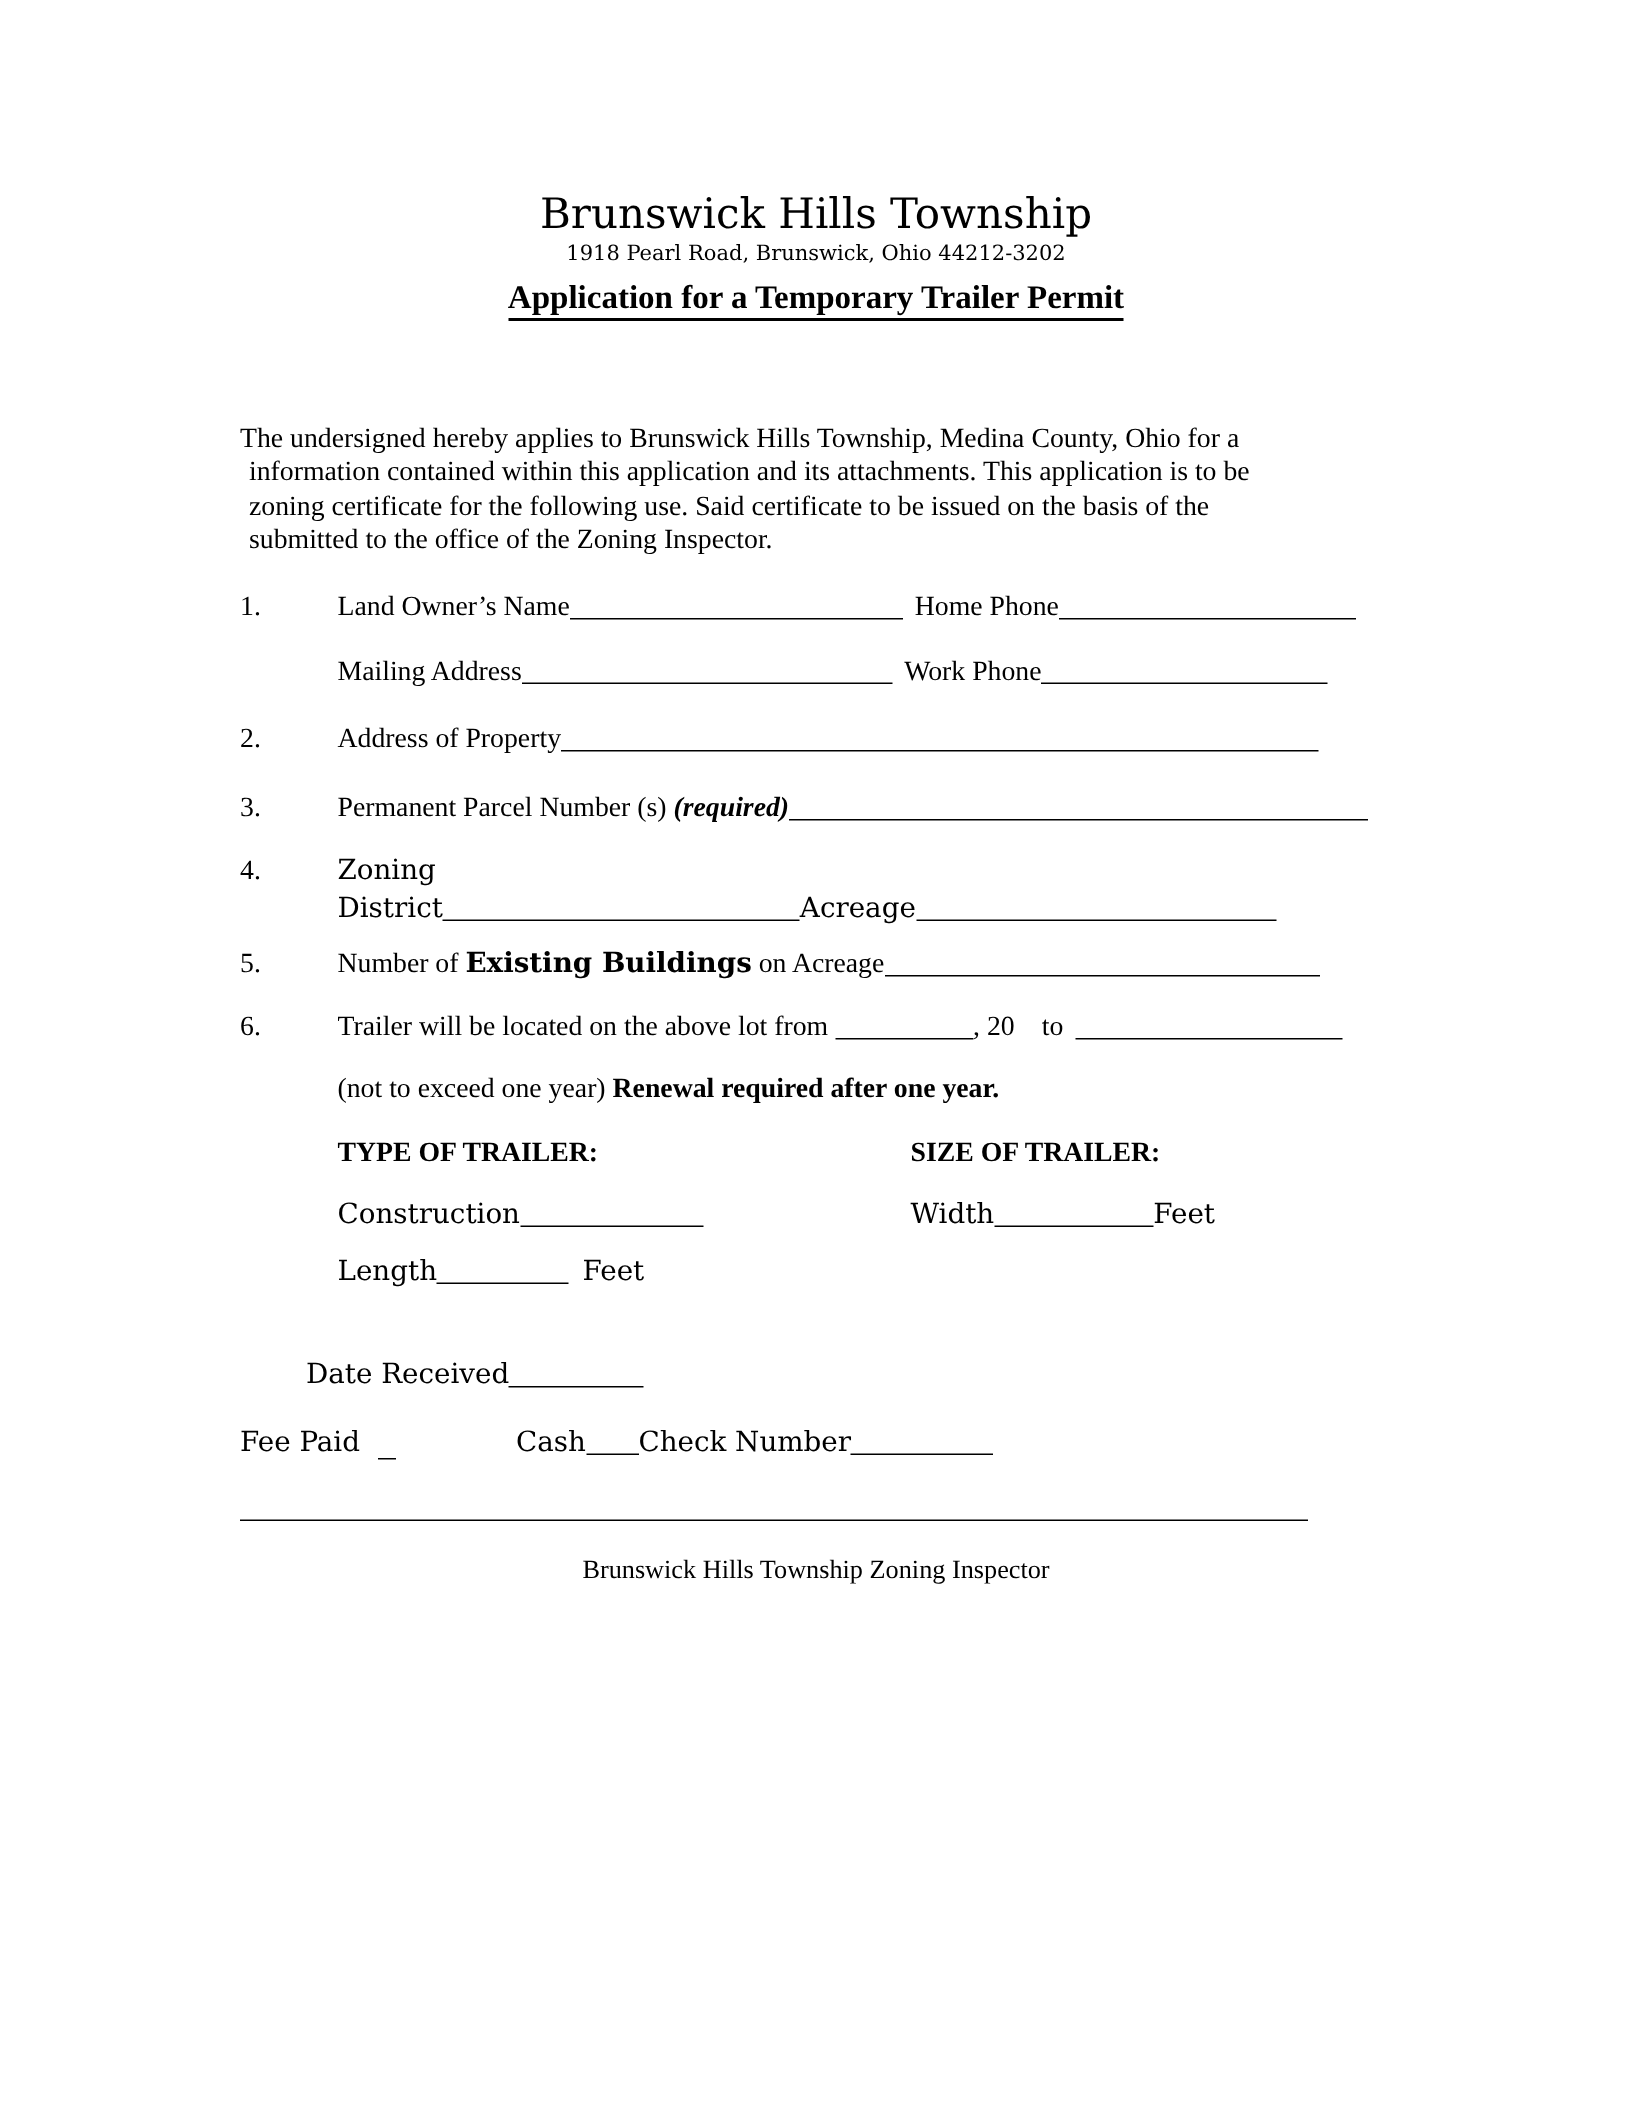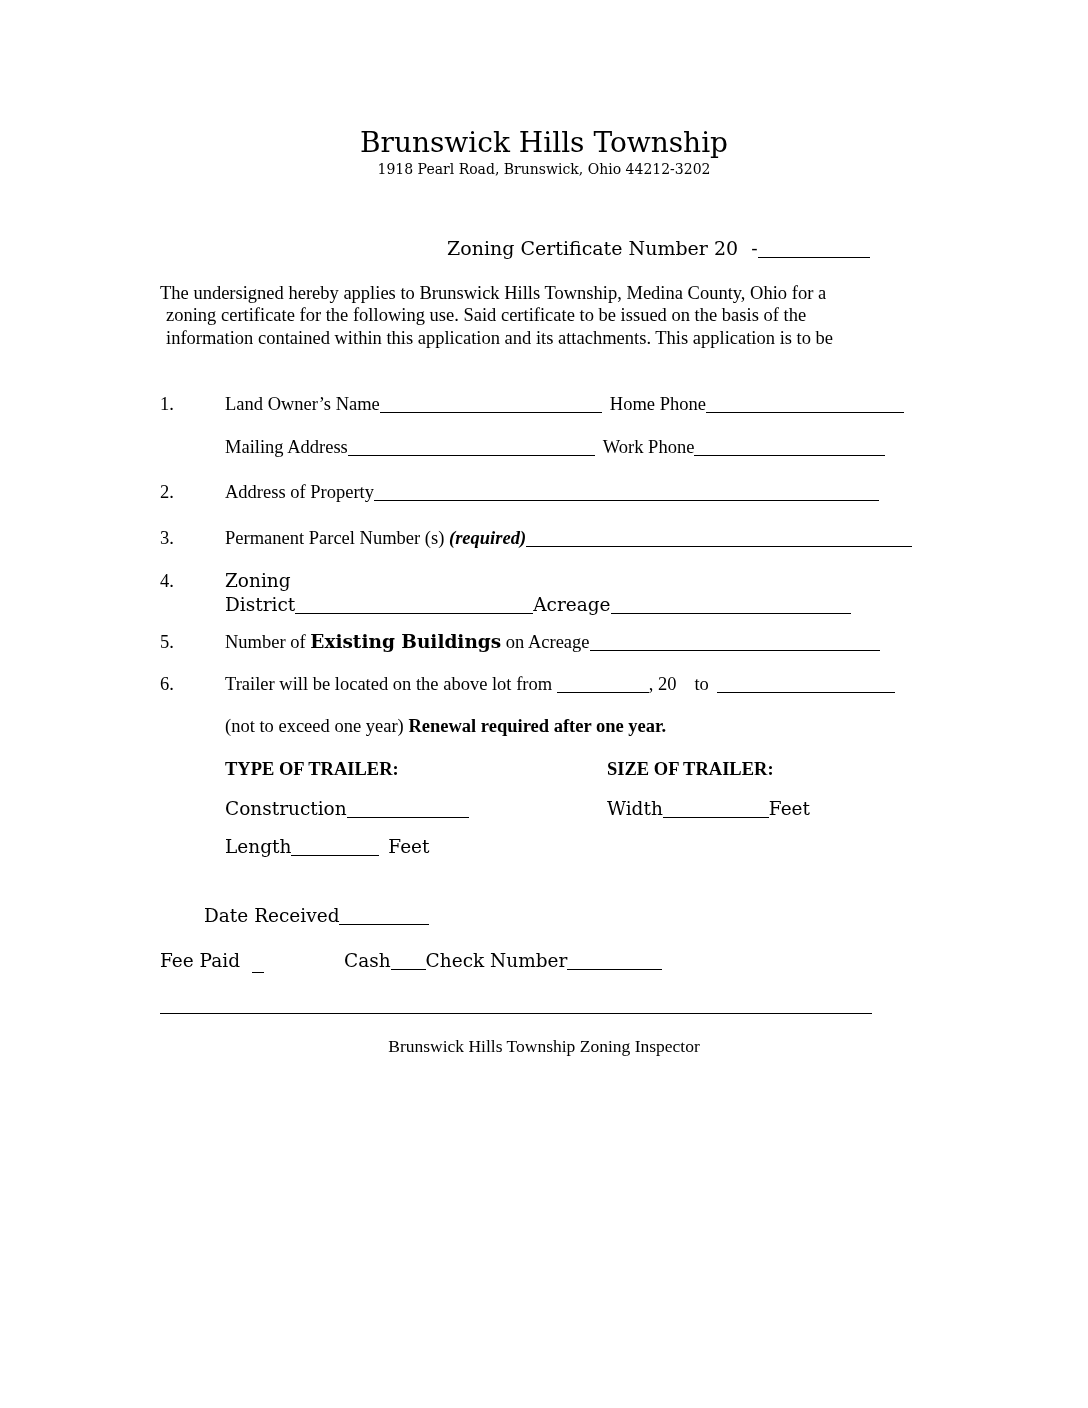--- a/index.html
+++ b/index.html
@@ -33,29 +33,30 @@
 </style>
 </head>
 <body>
 
 <div class="page">
 
   <div class="row center title wide" style="top:126px;">Brunswick Hills Township</div>
 
   <div class="row center addr wide" style="top:161px;">1918 Pearl Road, Brunswick, Ohio 44212-3202</div>
 
+  <div class="row center heading" style="top:185px;">
+    <span class="ul">Application for a Temporary Trailer Permit</span>
+  </div>
 
-  <div class="row cert wide" style="top:237px;left:447px;">
-    <span>Zoning Certificate Number 20</span><span style="margin-left:13px;">-</span><span class="bl" style="width:112px;"></span>
-  </div>
 
   <div class="row para" style="top:282px;">
     <div>The undersigned hereby applies to Brunswick Hills Township, Medina County, Ohio for a</div>
+    <div class="indent">information contained within this application and its attachments.  This application is to be</div>
     <div class="indent">zoning certificate for the following use.  Said certificate to be issued on the basis of the</div>
-    <div class="indent">information contained within this application and its attachments.  This application is to be</div>
+    <div class="indent">submitted to the office of the Zoning Inspector.</div>
   </div>
 
   <div class="row" style="top:393px;">
     <span class="num">1.</span><span>Land Owner’s Name</span><span class="bl" style="width:222px;"></span><span style="margin-left:8px;">Home Phone</span><span class="bl" style="width:198px;"></span>
   </div>
 
   <div class="row" style="top:436px;">
     <span class="num"></span><span>Mailing Address</span><span class="bl" style="width:247px;"></span><span style="margin-left:8px;">Work Phone</span><span class="bl" style="width:191px;"></span>
   </div>
 

